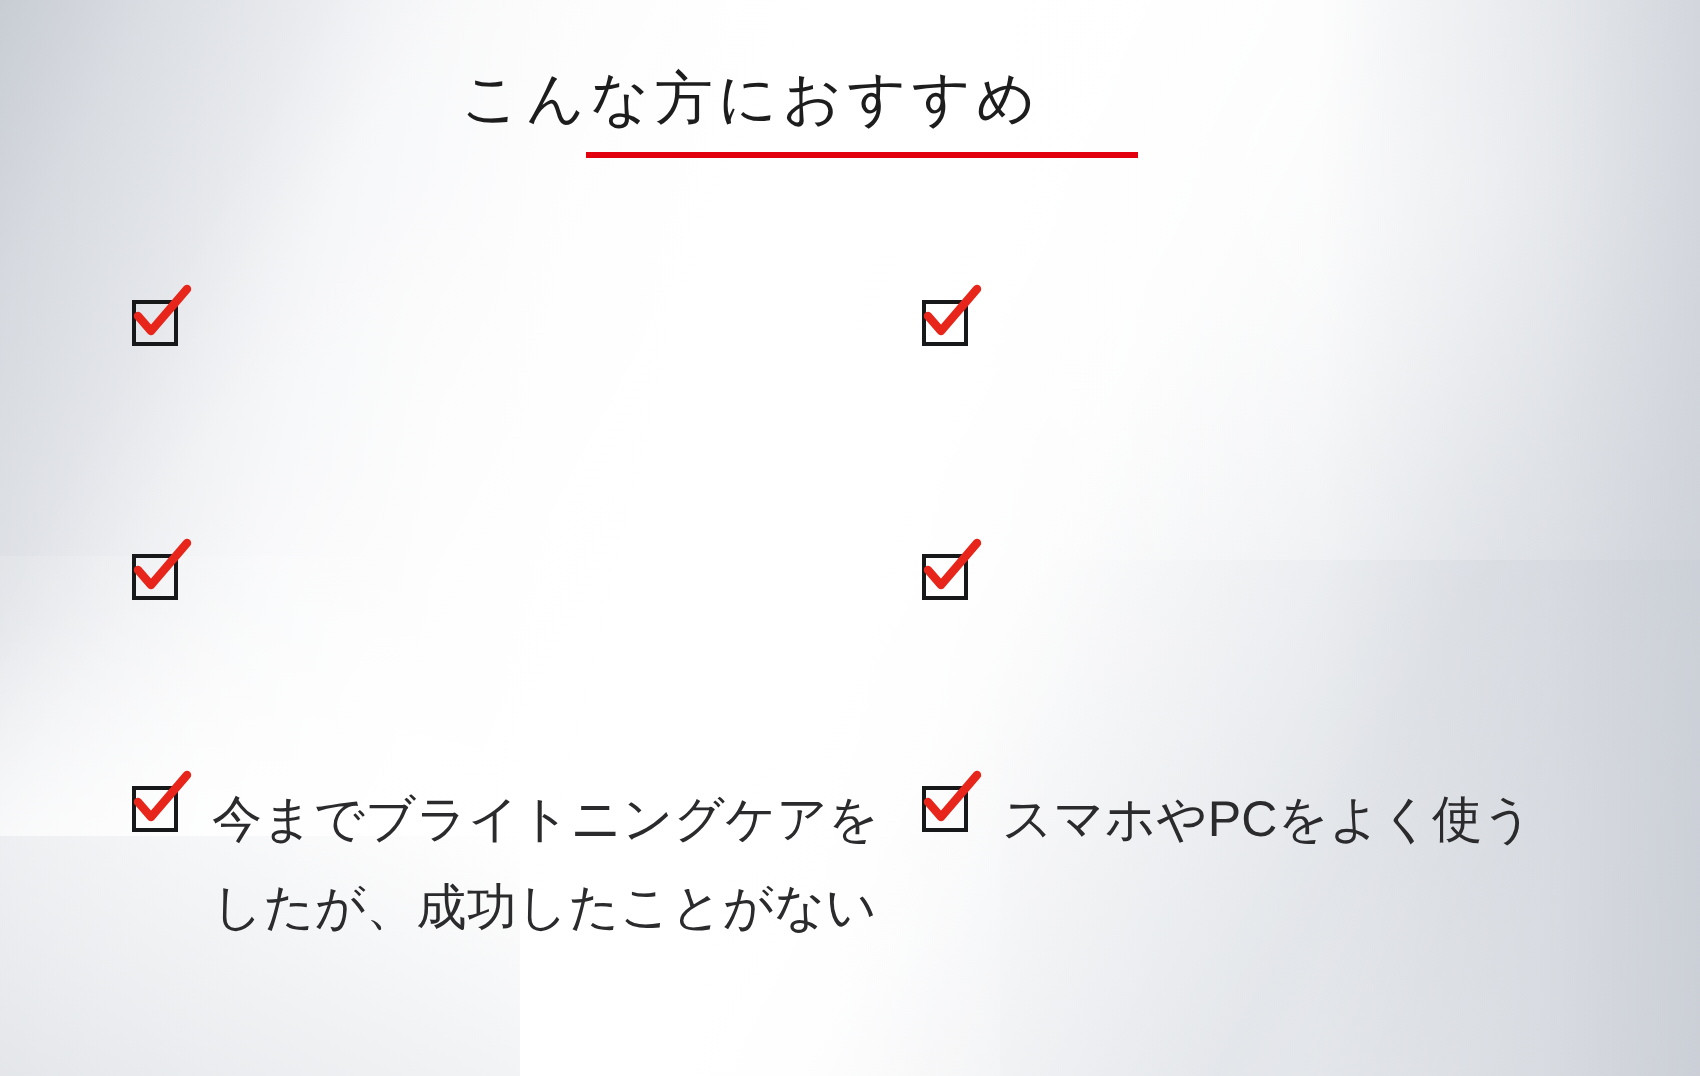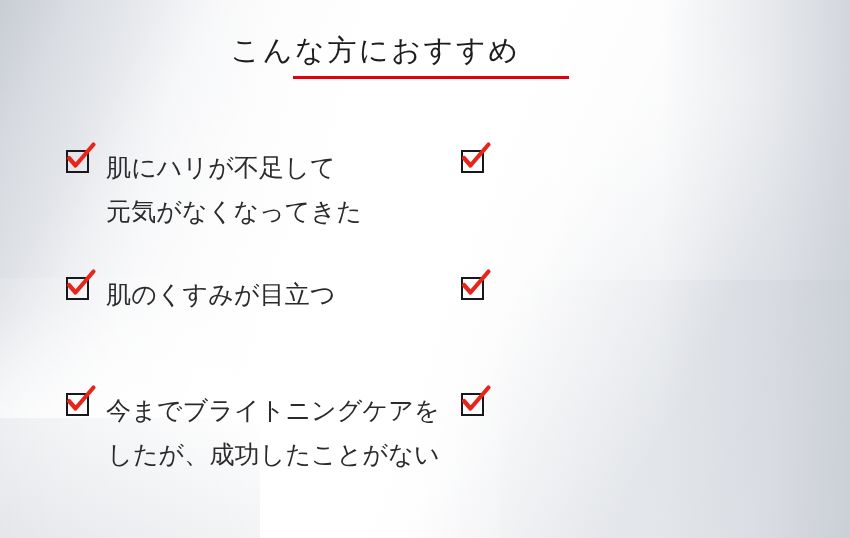--- a/index.html
+++ b/index.html
@@ -162,21 +162,21 @@
   .col-left  { left: 66px;  width: 380px; }
   .col-right { left: 461px; width: 385px; }
 
   .item {
     position: absolute;
     display: flex;
     align-items: flex-start;
   }
   .row1 { top: 5px; }
   .row2 { top: 132px; }
-  .row3 { top: 248px; text-align: right; }
+  .row3 { top: 248px; }
 
   .checkbox {
     position: relative;
     flex: 0 0 auto;
     width: 23px;
     height: 23px;
     margin-top: 5px;
     margin-right: 17px;
   }
   .checkbox .box {
@@ -231,32 +231,29 @@
 
       <div class="col col-left">
 
         <div class="item row1">
           <span class="checkbox">
             <span class="box"></span>
             <svg viewBox="0 0 32 30" xmlns="http://www.w3.org/2000/svg">
               <path d="M4 15 L10.5 22.5 L28.5 1.5" fill="none" stroke="#e8251a" stroke-width="4.2" stroke-linecap="round" stroke-linejoin="round"></path>
             </svg>
           </span>
-          <span class="label">肌にハリが不足して
-元気がなくなってきた</span>
         </div>
 
         <div class="item row2">
           <span class="checkbox">
             <span class="box"></span>
             <svg viewBox="0 0 32 30" xmlns="http://www.w3.org/2000/svg">
               <path d="M4 15 L10.5 22.5 L28.5 1.5" fill="none" stroke="#e8251a" stroke-width="4.2" stroke-linecap="round" stroke-linejoin="round"></path>
             </svg>
           </span>
-          <span class="label">肌のくすみが目立つ</span>
         </div>
 
         <div class="item row3">
           <span class="checkbox">
             <span class="box"></span>
             <svg viewBox="0 0 32 30" xmlns="http://www.w3.org/2000/svg">
               <path d="M4 15 L10.5 22.5 L28.5 1.5" fill="none" stroke="#e8251a" stroke-width="4.2" stroke-linecap="round" stroke-linejoin="round"></path>
             </svg>
           </span>
           <span class="label">今までブライトニングケアを
@@ -285,20 +282,21 @@
           </span>
         </div>
 
         <div class="item row3">
           <span class="checkbox">
             <span class="box"></span>
             <svg viewBox="0 0 32 30" xmlns="http://www.w3.org/2000/svg">
               <path d="M4 15 L10.5 22.5 L28.5 1.5" fill="none" stroke="#e8251a" stroke-width="4.2" stroke-linecap="round" stroke-linejoin="round"></path>
             </svg>
           </span>
+          <span class="label">スマホやPCをよく使う</span>
         </div>
 
       </div>
 
     </div>
 
   </div>
 </div>
 
 </body></html>

